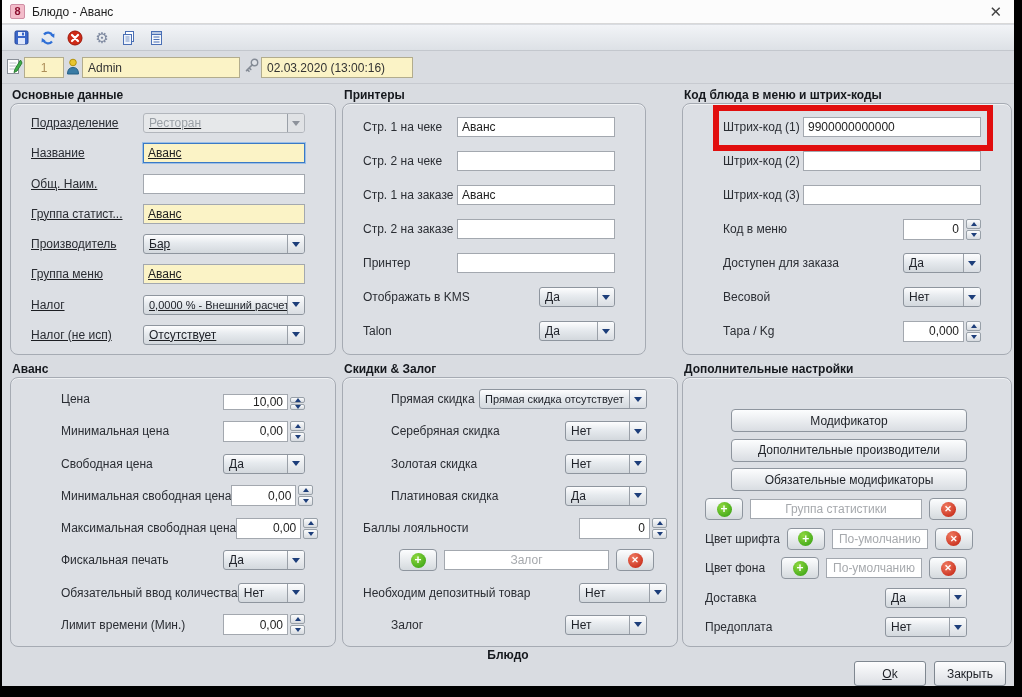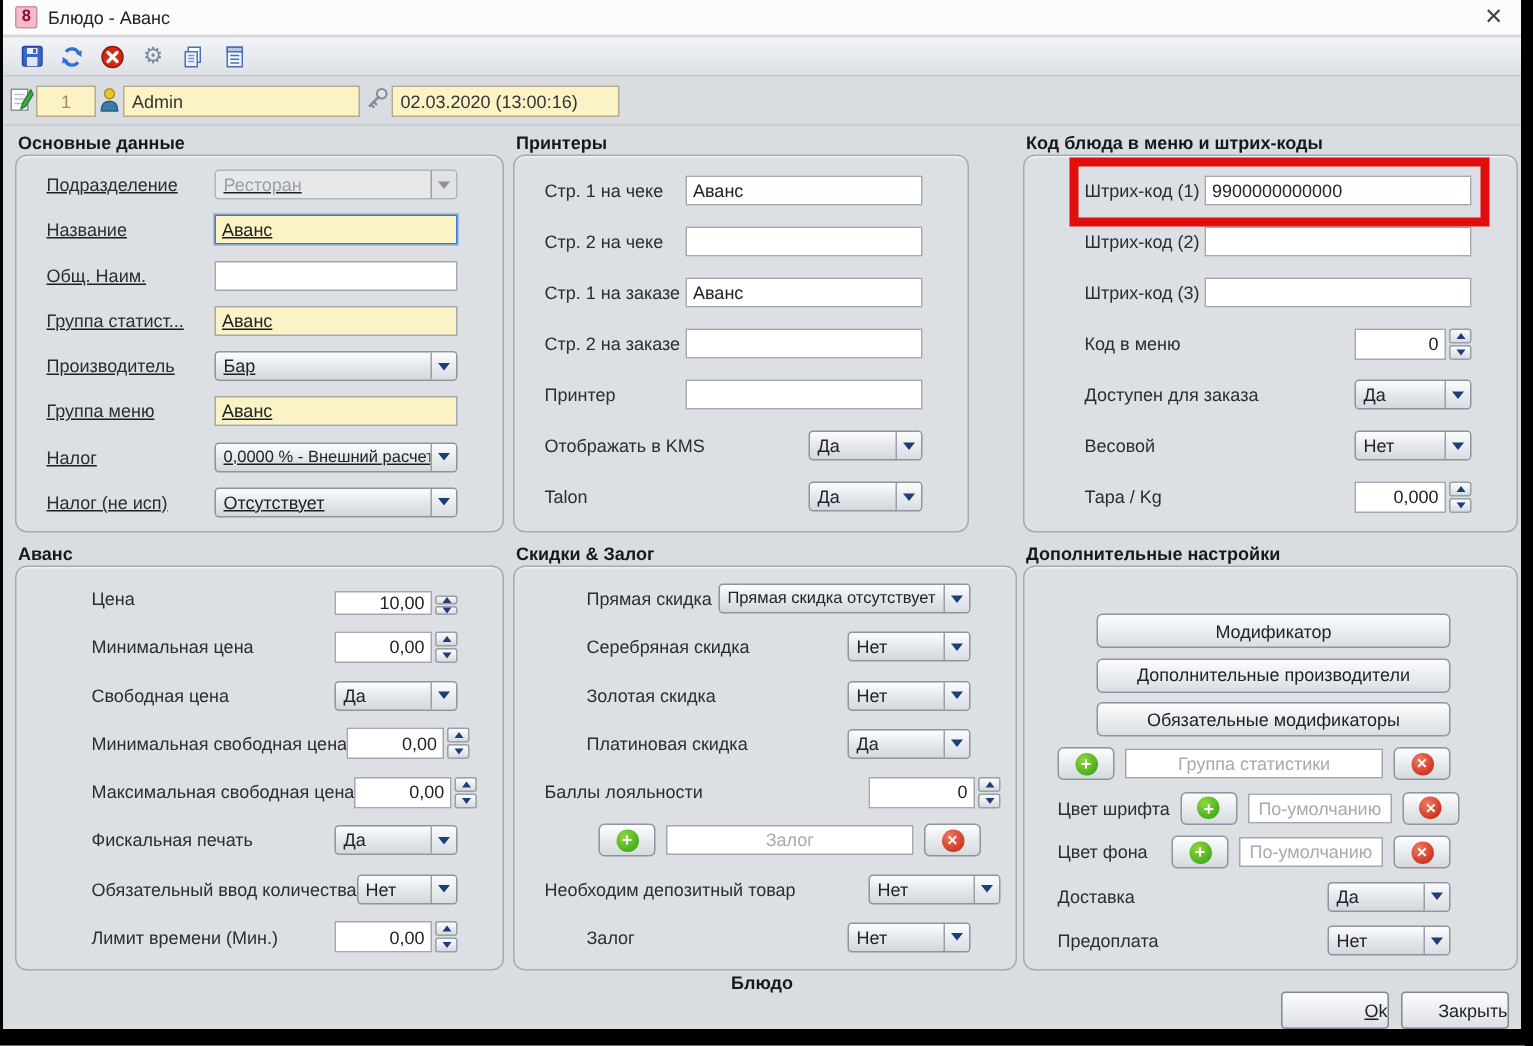--- a/index.html
+++ b/index.html
@@ -64,21 +64,21 @@
 
   .action-btn { height:23px; border:1px solid #8e959e; border-radius:4px; background:linear-gradient(#fcfdfe,#d9dde2); display:flex; align-items:center; justify-content:center; font-size:12px; color:#1d2026; cursor:pointer; }
 
   
   .red-highlight { position:absolute; left:30px; top:1px; width:280px; height:46px; border:6px solid #e10e0e; pointer-events:none; z-index:5; }
 
   
   .footer-group { position:absolute; left:5px; top:648px; width:1002px; display:flex; align-items:center;flex-direction:column; }
   .footer-label { font-weight:bold; font-size:12px; color:#15181d; }
   .footer-line { flex:1; height:1px; background:#a0a5ac; margin-left:3px; }
-  .dlg-btn { position:absolute; top:661px; width:72px; height:25px; border:1px solid #7f8790; border-radius:3px; background:linear-gradient(#fdfdfe,#dcdfe4); font-size:12px; color:#1d2026; display:flex; align-items:center; justify-content:flex-end; cursor:pointer; }
+  .dlg-btn { position:absolute; top:661px; width:72px; height:25px; border:1px solid #7f8790; border-radius:3px; background:linear-gradient(#fdfdfe,#dcdfe4); font-size:12px; color:#1d2026; display:flex; align-items:center; justify-content:center; cursor:pointer; }
   .ok-btn { left:852px; }
   .ok-btn .btn-cap { display:block; }
   .ok-btn .btn-cap::first-letter { text-decoration:underline; }
   .close-btn { left:932px; }
 
   svg { display:block; }
 </style>
 </head>
 <body>
 

